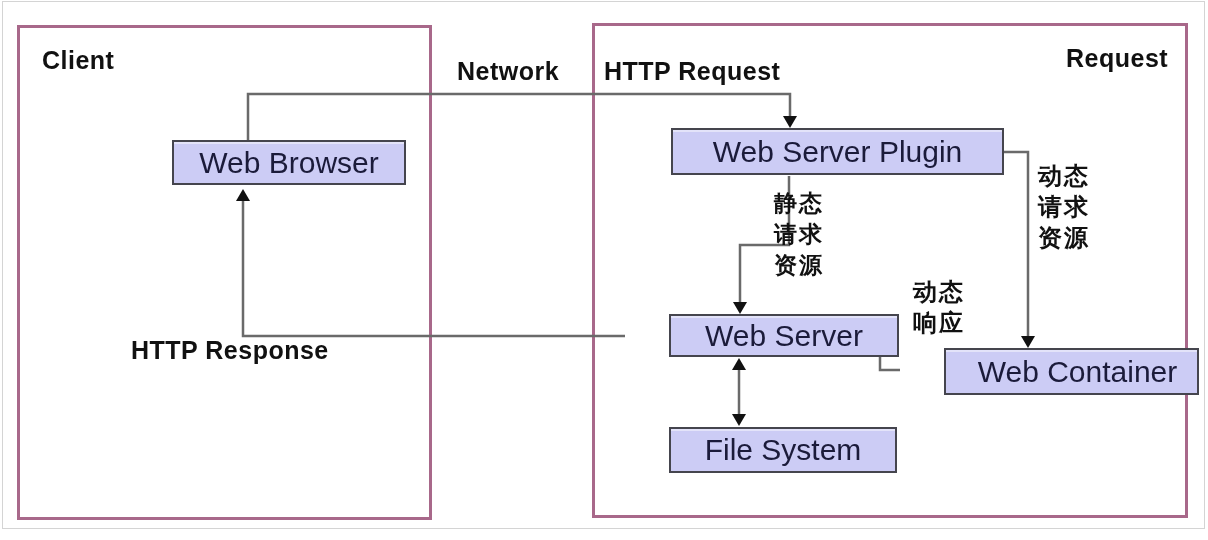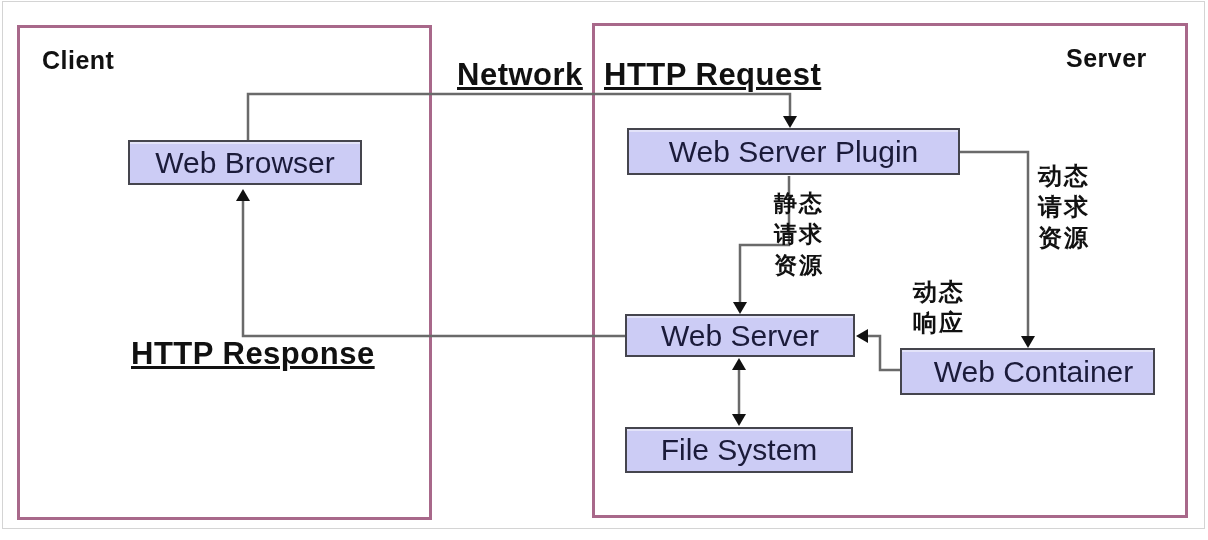--- a/index.html
+++ b/index.html
@@ -30,55 +30,56 @@
     border:3px solid var(--region-border);
     background:transparent;
   }
   .region-label {
     position:absolute;
     font-size:25px; font-weight:bold; color:var(--label-text);
     white-space:nowrap; letter-spacing:0.5px;
   }
   .flow-label {
     position:absolute;
-    font-size:31px; font-weight:bold; color:var(--label-text);
-    white-space:nowrap; letter-spacing:0.5px;text-decoration:underline;
+    font-size:25px; font-weight:bold; color:var(--label-text);
+    white-space:nowrap; letter-spacing:0.5px;
   }
   svg.wires { position:absolute; left:0; top:0; width:1208px; height:540px; }
   svg.wires polyline { fill:none; stroke:var(--connector); stroke-width:2.5; }
   svg.wires polygon { fill:var(--arrow); stroke:none; }
   .node {
     position:absolute;
     background:var(--node-fill);
     border:2px solid var(--node-border);
     box-shadow: inset 0 2px 0 rgba(255,255,255,0.45);
     display:flex; align-items:center; justify-content:center;
     font-size:30px; color:var(--node-text);
     white-space:nowrap;
+    margin-left:44px;
   }
   .cjk {
     position:absolute;
     font-size:23px; font-weight:bold; color:var(--label-text);
     line-height:31px; letter-spacing:2px; text-align:left;
     white-space:nowrap;
   }
   .cjk div { white-space:nowrap; }
 </style>
 </head>
 <body>
 
 <div id="stage">
 
   <div class="frame"></div>
 
   <div class="region" style="left:17px; top:25px; width:415px; height:495px;"></div>
   <div class="region" style="left:592px; top:23px; width:596px; height:495px;"></div>
 
   <div class="region-label" style="left:42px; top:46px;">Client</div>
-  <div class="region-label" style="left:1066px; top:44px;">Server</div>
+  <div class="region-label" style="left:1066px; top:44px;">Request</div>
 
   <svg class="wires" viewBox="0 0 1208 540">
 
     <polyline points="248,140 248,94 790,94 790,117"></polyline>
     <polygon points="783,116 797,116 790,128"></polygon>
 
     <polyline points="789,176 789,245 740,245 740,303"></polyline>
     <polygon points="733,302 747,302 740,314"></polygon>
 
     <polyline points="959,152 1028,152 1028,337"></polyline>

